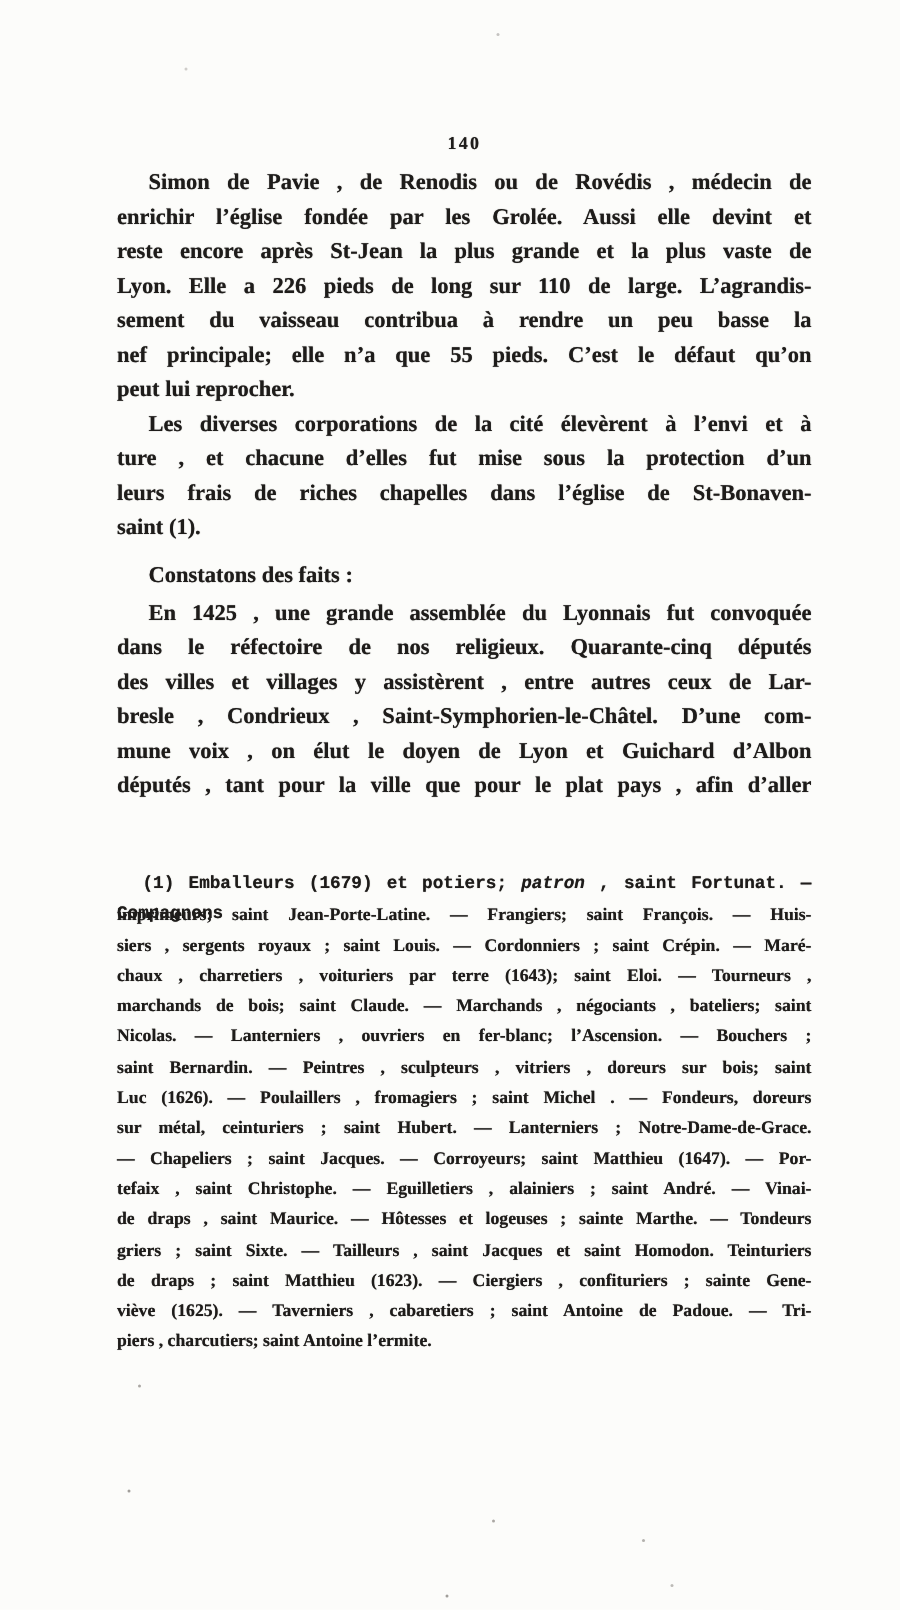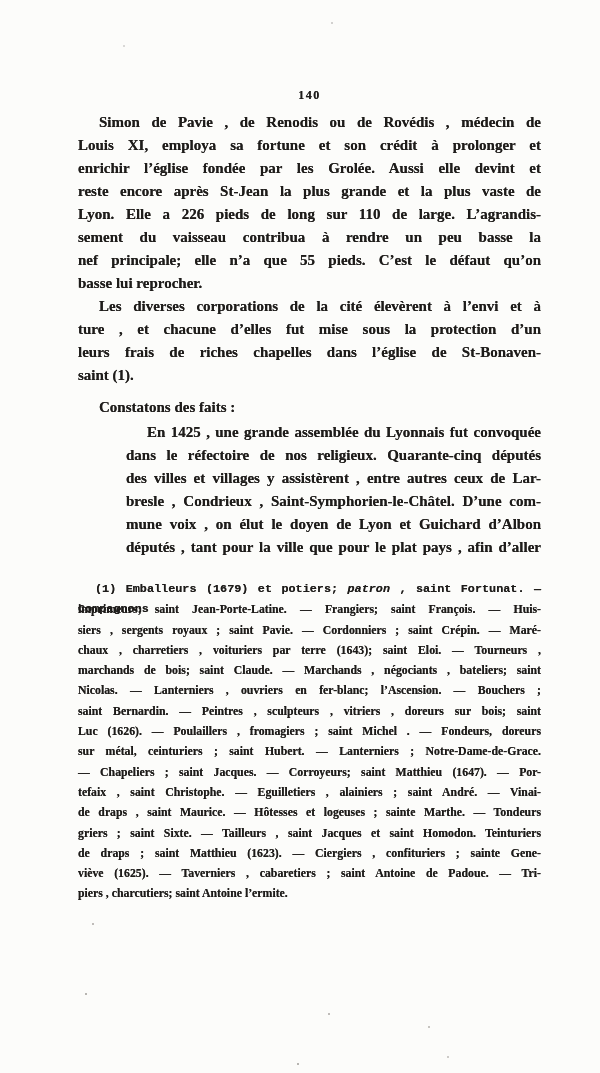--- a/index.html
+++ b/index.html
@@ -52,21 +52,21 @@
     top: 111px;
     left: 78px;
     width: 463px;
     font-size: 15px;
     line-height: 23px;
     text-shadow: 0 0 .55px rgba(30,28,26,.8);
   }
 
   .para { margin: 0; }
   .para-3 { margin-top: 9px; }
-  .para-4 { margin-top: 2px; margin-left: 48px; }
+  .para-4 { margin-top: 2px; }
 
   .bline {
     height: 23px;
     text-align: justify;
     text-align-last: justify;
     overflow: visible;
   }
   .bline.indent { text-indent: 21px; }
   .bline.endline { text-align-last: left; }
 
@@ -92,27 +92,26 @@
 </style>
 </head>
 <body>
 
 <div class="page">
   <div class="page-number">140</div>
 
   <div id="body-block">
       <div class="para para-1">
         <div class="bline indent">Simon de Pavie , de Renodis ou de Rovédis , médecin de</div>
-        <div class="bline">Louis XI, employa sa fortune et son crédit à prolonger et</div>
         <div class="bline">enrichir l’église fondée par les Grolée. Aussi elle devint et</div>
         <div class="bline">reste encore après St-Jean la plus grande et la plus vaste de</div>
         <div class="bline">Lyon. Elle a 226 pieds de long sur 110 de large. L’agrandis-</div>
         <div class="bline">sement du vaisseau contribua à rendre un peu basse la</div>
         <div class="bline">nef principale; elle n’a que 55 pieds. C’est le défaut qu’on</div>
-        <div class="bline endline">basse lui reprocher.</div>
+        <div class="bline endline">peut lui reprocher.</div>
       </div>
       <div class="para para-2">
         <div class="bline indent">Les diverses corporations de la cité élevèrent à l’envi et à</div>
         <div class="bline">ture , et chacune d’elles fut mise sous la protection d’un</div>
         <div class="bline">leurs frais de riches chapelles dans l’église de St-Bonaven-</div>
         <div class="bline endline">saint (1).</div>
       </div>
       <div class="para para-3">
         <div class="bline indent endline">Constatons des faits :</div>
       </div>
@@ -122,21 +121,21 @@
         <div class="bline">des villes et villages y assistèrent , entre autres ceux de Lar-</div>
         <div class="bline">bresle , Condrieux , Saint-Symphorien-le-Châtel. D’une com-</div>
         <div class="bline">mune voix , on élut le doyen de Lyon et Guichard d’Albon</div>
         <div class="bline">députés , tant pour la ville que pour le plat pays , afin d’aller</div>
       </div>
     </div>
 
   <div id="footnote-block">
       <div class="fline indent"><span>(1) Emballeurs (1679) et potiers; </span><em>patron</em><span> , saint Fortunat. — Compagnons</span></div>
       <div class="fline">imprimeurs; saint Jean-Porte-Latine. — Frangiers; saint François. — Huis-</div>
-      <div class="fline">siers , sergents royaux ; saint Pavie. — Cordonniers ; saint Crépin. — Maré-</div>
+      <div class="fline">siers , sergents royaux ; saint Louis. — Cordonniers ; saint Crépin. — Maré-</div>
       <div class="fline">chaux , charretiers , voituriers par terre (1643); saint Eloi. — Tourneurs ,</div>
       <div class="fline">marchands de bois; saint Claude. — Marchands , négociants , bateliers; saint</div>
       <div class="fline">Nicolas. — Lanterniers , ouvriers en fer-blanc; l’Ascension. — Bouchers ;</div>
       <div class="fline">saint Bernardin. — Peintres , sculpteurs , vitriers , doreurs sur bois; saint</div>
       <div class="fline">Luc (1626). — Poulaillers , fromagiers ; saint Michel . — Fondeurs, doreurs</div>
       <div class="fline">sur métal, ceinturiers ; saint Hubert. — Lanterniers ; Notre-Dame-de-Grace.</div>
       <div class="fline">— Chapeliers ; saint Jacques. — Corroyeurs; saint Matthieu (1647). — Por-</div>
       <div class="fline">tefaix , saint Christophe. — Eguilletiers , alainiers ; saint André. — Vinai-</div>
       <div class="fline">de draps , saint Maurice. — Hôtesses et logeuses ; sainte Marthe. — Tondeurs</div>
       <div class="fline">griers ; saint Sixte. — Tailleurs , saint Jacques et saint Homodon. Teinturiers</div>

